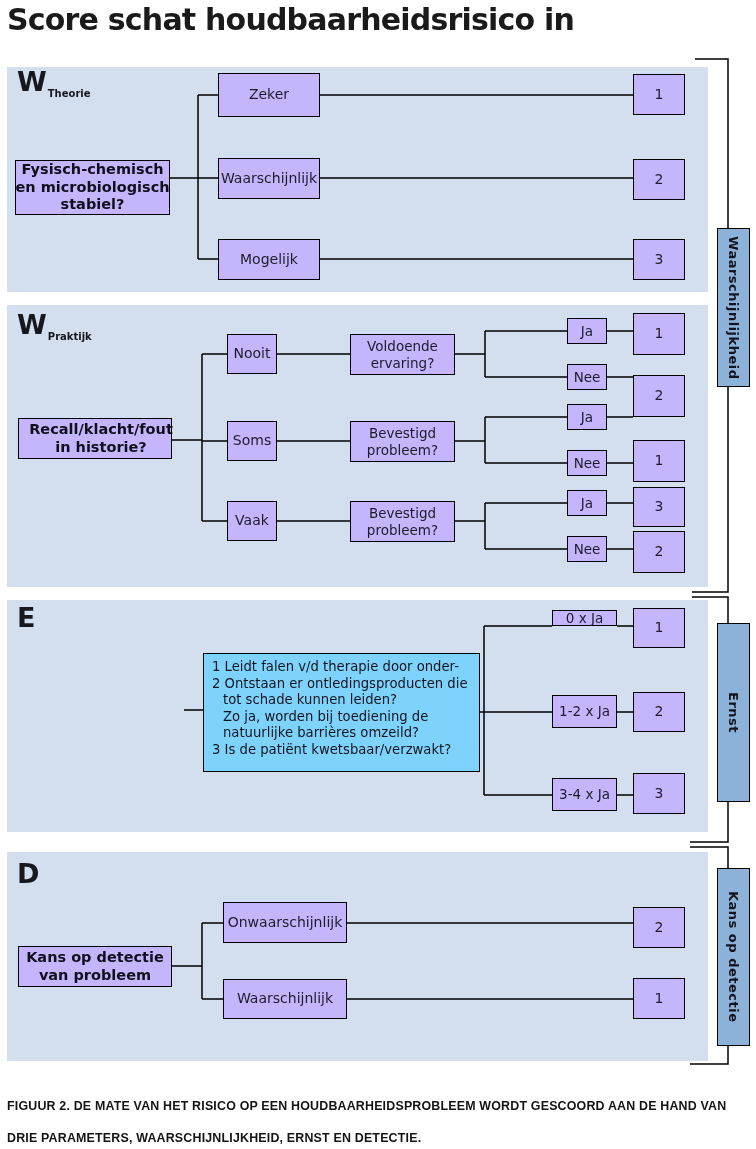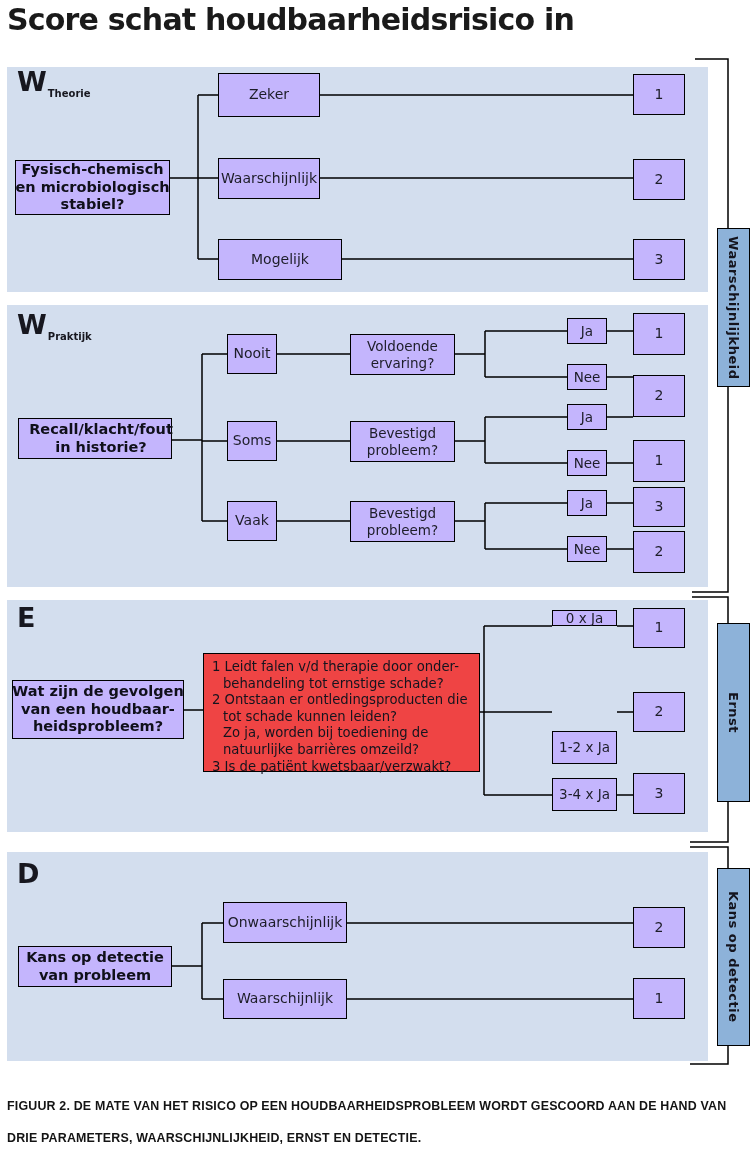--- a/index.html
+++ b/index.html
@@ -20,21 +20,21 @@
     background:#c4b5fd;border:1.5px solid #000;display:flex;flex-direction:column;
     align-items:center;justify-content:center;text-align:center;line-height:1.25;
   }
   .box span{display:block;white-space:nowrap;}
   .qbox{font-weight:bold;font-size:14.5px;color:#10101a;line-height:1.22;text-align:right;}
   .opt{font-size:14px;}
   .score{font-size:14px;}
   .ans{font-size:13.5px;}
   .fq{font-size:13.5px;}
   .criteria{
-    background:#ef4444;border:1.5px solid #000;font-size:13.2px;line-height:16.6px;
+    background:#7dd3fc;border:1.5px solid #000;font-size:13.2px;line-height:16.6px;
     padding:5px 4px 4px 8px;text-align:left;color:#14141e;
   }
   .criteria span{display:block;white-space:nowrap;}
   .criteria span.indent{padding-left:11px;}
   .vlabel{
     background:#8db2d9;border:1.5px solid #000;display:flex;align-items:center;justify-content:center;
     writing-mode:vertical-rl;font-weight:bold;font-size:13px;letter-spacing:0.5px;color:#14141e;
     white-space:nowrap;
   }
   #caption{left:7px;top:1090px;width:745px;color:#141414;}
@@ -80,21 +80,21 @@
   <div class="abs wlabel" style="left:17px;top:68px;"><span class="big">W</span><span class="sub">Theorie</span></div>
 
   <div class="abs box qbox" style="left:15px;top:160px;width:155px;height:55px;">
     <span>Fysisch-chemisch</span>
     <span>en microbiologisch</span>
     <span>stabiel?</span>
   </div>
 
   <div class="abs box opt" style="left:218px;top:73px;width:102px;height:44px;">Zeker</div>
   <div class="abs box opt" style="left:218px;top:158px;width:102px;height:41px;">Waarschijnlijk</div>
-  <div class="abs box opt" style="left:218px;top:239px;width:124px;height:41px;">Mogelijk</div>
+  <div class="abs box opt" style="left:218px;top:239px;width:102px;height:41px;">Mogelijk</div>
 
   <div class="abs box score" style="left:633px;top:74px;width:52px;height:41px;">1</div>
   <div class="abs box score" style="left:633px;top:159px;width:52px;height:41px;">2</div>
   <div class="abs box score" style="left:633px;top:239px;width:52px;height:41px;">3</div>
 
   <div class="abs wlabel" style="left:17px;top:311px;"><span class="big">W</span><span class="sub">Praktijk</span></div>
 
   <div class="abs box qbox" style="left:18px;top:418px;width:154px;height:41px;padding-left:12px;">
     <span>Recall/klacht/fout</span>
     <span>in historie?</span>
@@ -125,38 +125,32 @@
   <div class="abs box ans" style="left:567px;top:536px;width:40px;height:26px;">Nee</div>
 
   <div class="abs box score" style="left:633px;top:313px;width:52px;height:42px;">1</div>
   <div class="abs box score" style="left:633px;top:375px;width:52px;height:42px;">2</div>
   <div class="abs box score" style="left:633px;top:440px;width:52px;height:42px;">1</div>
   <div class="abs box score" style="left:633px;top:487px;width:52px;height:40px;">3</div>
   <div class="abs box score" style="left:633px;top:531px;width:52px;height:42px;">2</div>
 
   <div class="abs wlabel" style="left:17px;top:604px;"><span class="big">E</span></div>
 
-  <div class="abs box qbox" style="left:12px;top:680px;width:172px;height:59px;">
-    <span>Wat zijn de gevolgen</span>
-    <span>van een houdbaar-</span>
-    <span>heidsprobleem?</span>
-  </div>
 
   <div class="abs criteria" style="left:203px;top:653px;width:277px;height:119px;">
     <span>1 Leidt falen v/d therapie door onder-</span>
-    <span class="indent">behandeling tot ernstige schade?</span>
     <span>2 Ontstaan er ontledingsproducten die</span>
     <span class="indent">tot schade kunnen leiden?</span>
     <span class="indent">Zo ja, worden bij toediening de</span>
     <span class="indent">natuurlijke barrières omzeild?</span>
     <span>3 Is de patiënt kwetsbaar/verzwakt?</span>
   </div>
 
   <div class="abs box fq" style="left:552px;top:610px;width:65px;height:16px;">0 x Ja</div>
-  <div class="abs box fq" style="left:552px;top:695px;width:65px;height:33px;margin-top:36px;">1-2 x Ja</div>
+  <div class="abs box fq" style="left:552px;top:695px;width:65px;height:33px;">1-2 x Ja</div>
   <div class="abs box fq" style="left:552px;top:778px;width:65px;height:33px;">3-4 x Ja</div>
 
   <div class="abs box score" style="left:633px;top:608px;width:52px;height:40px;">1</div>
   <div class="abs box score" style="left:633px;top:692px;width:52px;height:40px;">2</div>
   <div class="abs box score" style="left:633px;top:773px;width:52px;height:41px;">3</div>
 
   <div class="abs wlabel" style="left:17px;top:860px;"><span class="big">D</span></div>
 
   <div class="abs box qbox" style="left:18px;top:946px;width:154px;height:41px;">
     <span>Kans op detectie</span>

